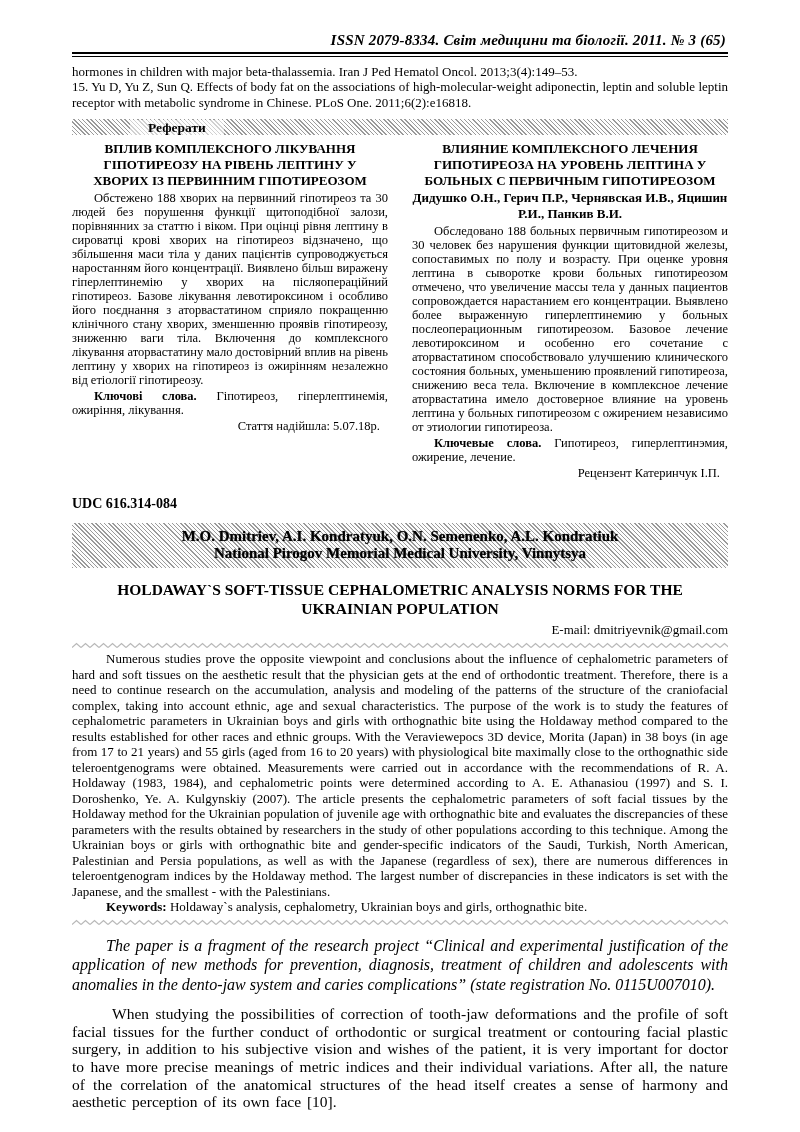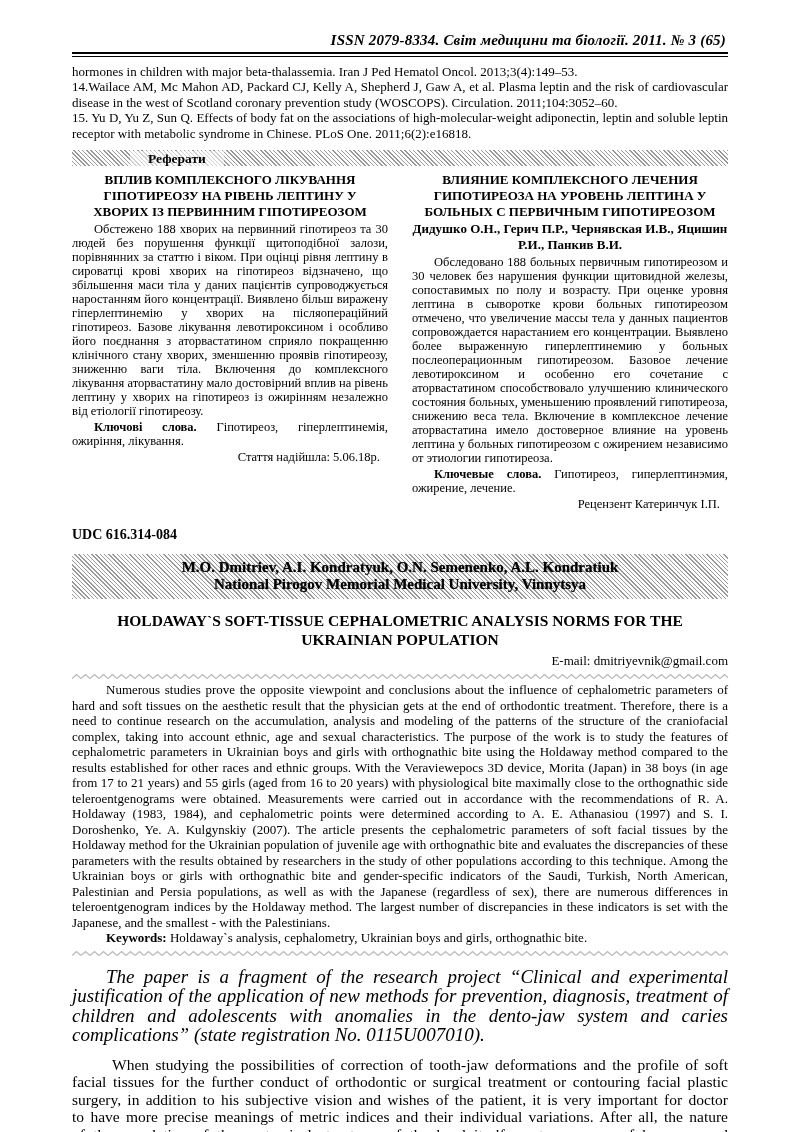--- a/index.html
+++ b/index.html
@@ -48,51 +48,50 @@
 
   
   .zig{display:block;margin-top:4px;}
 
   
   .abstract{margin-top:2px;font-size:13px;line-height:15.5px;text-align:justify;}
   .abstract p{margin:0;text-indent:34px;}
   .kw-line{margin-top:0;}
 
   
-  .note{margin-top:10px;font-style:italic;font-size:19px;line-height:19.5px;text-align:justify;}
+  .note{margin-top:10px;font-style:italic;font-size:16px;line-height:19.5px;text-align:justify;}
   .note p{margin:0;text-indent:34px;}
 
   
   .bodytext{margin-top:11px;font-size:15.5px;line-height:17.6px;text-align:justify;word-spacing:2px;}
   .bodytext p{margin:0;text-indent:40px;}
 </style>
 </head>
 <body>
 
 <div class="page">
 
   <div class="journal-line">ISSN 2079-8334. Світ медицини та біології. 2011. № 3 (65)</div>
   <div class="head-rule"></div>
 
   <div class="refs">
     <div>hormones in children with major beta-thalassemia. Iran J Ped Hematol Oncol. 2013;3(4):149–53.</div>
-    <div>14.Wailace AM, Mc Mahon AD, Packard CJ, Kelly A, Shepherd J, Gaw A, et al. Plasma leptin and the risk of cardiovascular disease in the west of Scotland coronary prevention study (WOSCOPS). Circulation. 2011;104:3052–60.</div>
     <div>15. Yu D, Yu Z, Sun Q. Effects of body fat on the associations of high-molecular-weight adiponectin, leptin and soluble leptin receptor with metabolic syndrome in Chinese. PLoS One. 2011;6(2):e16818.</div>
   </div>
 
   <div class="referaty-band hatch">
     <span class="lbl">Реферати</span>
   </div>
 
   <div class="cols">
     <div class="col">
       <div class="a-title">ВПЛИВ КОМПЛЕКСНОГО ЛІКУВАННЯ ГІПОТИРЕОЗУ НА РІВЕНЬ ЛЕПТИНУ У ХВОРИХ ІЗ ПЕРВИННИМ ГІПОТИРЕОЗОМ</div>
       <p>Обстежено 188 хворих на первинний гіпотиреоз та 30 людей без порушення функції щитоподібної залози, порівнянних за статтю і віком. При оцінці рівня лептину в сироватці крові хворих на гіпотиреоз відзначено, що збільшення маси тіла у даних пацієнтів супроводжується наростанням його концентрації. Виявлено більш виражену гіперлептинемію у хворих на післяопераційний гіпотиреоз. Базове лікування левотироксином і особливо його поєднання з аторвастатином сприяло покращенню клінічного стану хворих, зменшенню проявів гіпотиреозу, зниженню ваги тіла. Включення до комплексного лікування аторвастатину мало достовірний вплив на рівень лептину у хворих на гіпотиреоз із ожирінням незалежно від етіології гіпотиреозу.</p>
       <p><b>Ключові слова.</b><span> Гіпотиреоз, гіперлептинемія, ожиріння, лікування.</span></p>
-      <p class="received">Стаття надійшла: 5.06.18р.</p>
+      <p class="received">Стаття надійшла: 5.07.18р.</p>
     </div>
     <div class="col">
       <div class="a-title">ВЛИЯНИЕ КОМПЛЕКСНОГО ЛЕЧЕНИЯ ГИПОТИРЕОЗА НА УРОВЕНЬ ЛЕПТИНА У БОЛЬНЫХ С ПЕРВИЧНЫМ ГИПОТИРЕОЗОМ</div>
       <div class="a-authors">Дидушко О.Н., Герич П.Р., Чернявская И.В., Яцишин Р.И., Панкив В.И.</div>
       <p>Обследовано 188 больных первичным гипотиреозом и 30 человек без нарушения функции щитовидной железы, сопоставимых по полу и возрасту. При оценке уровня лептина в сыворотке крови больных гипотиреозом отмечено, что увеличение массы тела у данных пациентов сопровождается нарастанием его концентрации. Выявлено более выраженную гиперлептинемию у больных послеоперационным гипотиреозом. Базовое лечение левотироксином и особенно его сочетание с аторвастатином способствовало улучшению клинического состояния больных, уменьшению проявлений гипотиреоза, снижению веса тела. Включение в комплексное лечение аторвастатина имело достоверное влияние на уровень лептина у больных гипотиреозом с ожирением независимо от этиологии гипотиреоза.</p>
       <p><b>Ключевые слова.</b><span> Гипотиреоз, гиперлептинэмия, ожирение, лечение.</span></p>
       <p class="received">Рецензент Катеринчук І.П.</p>
     </div>
   </div>
 

